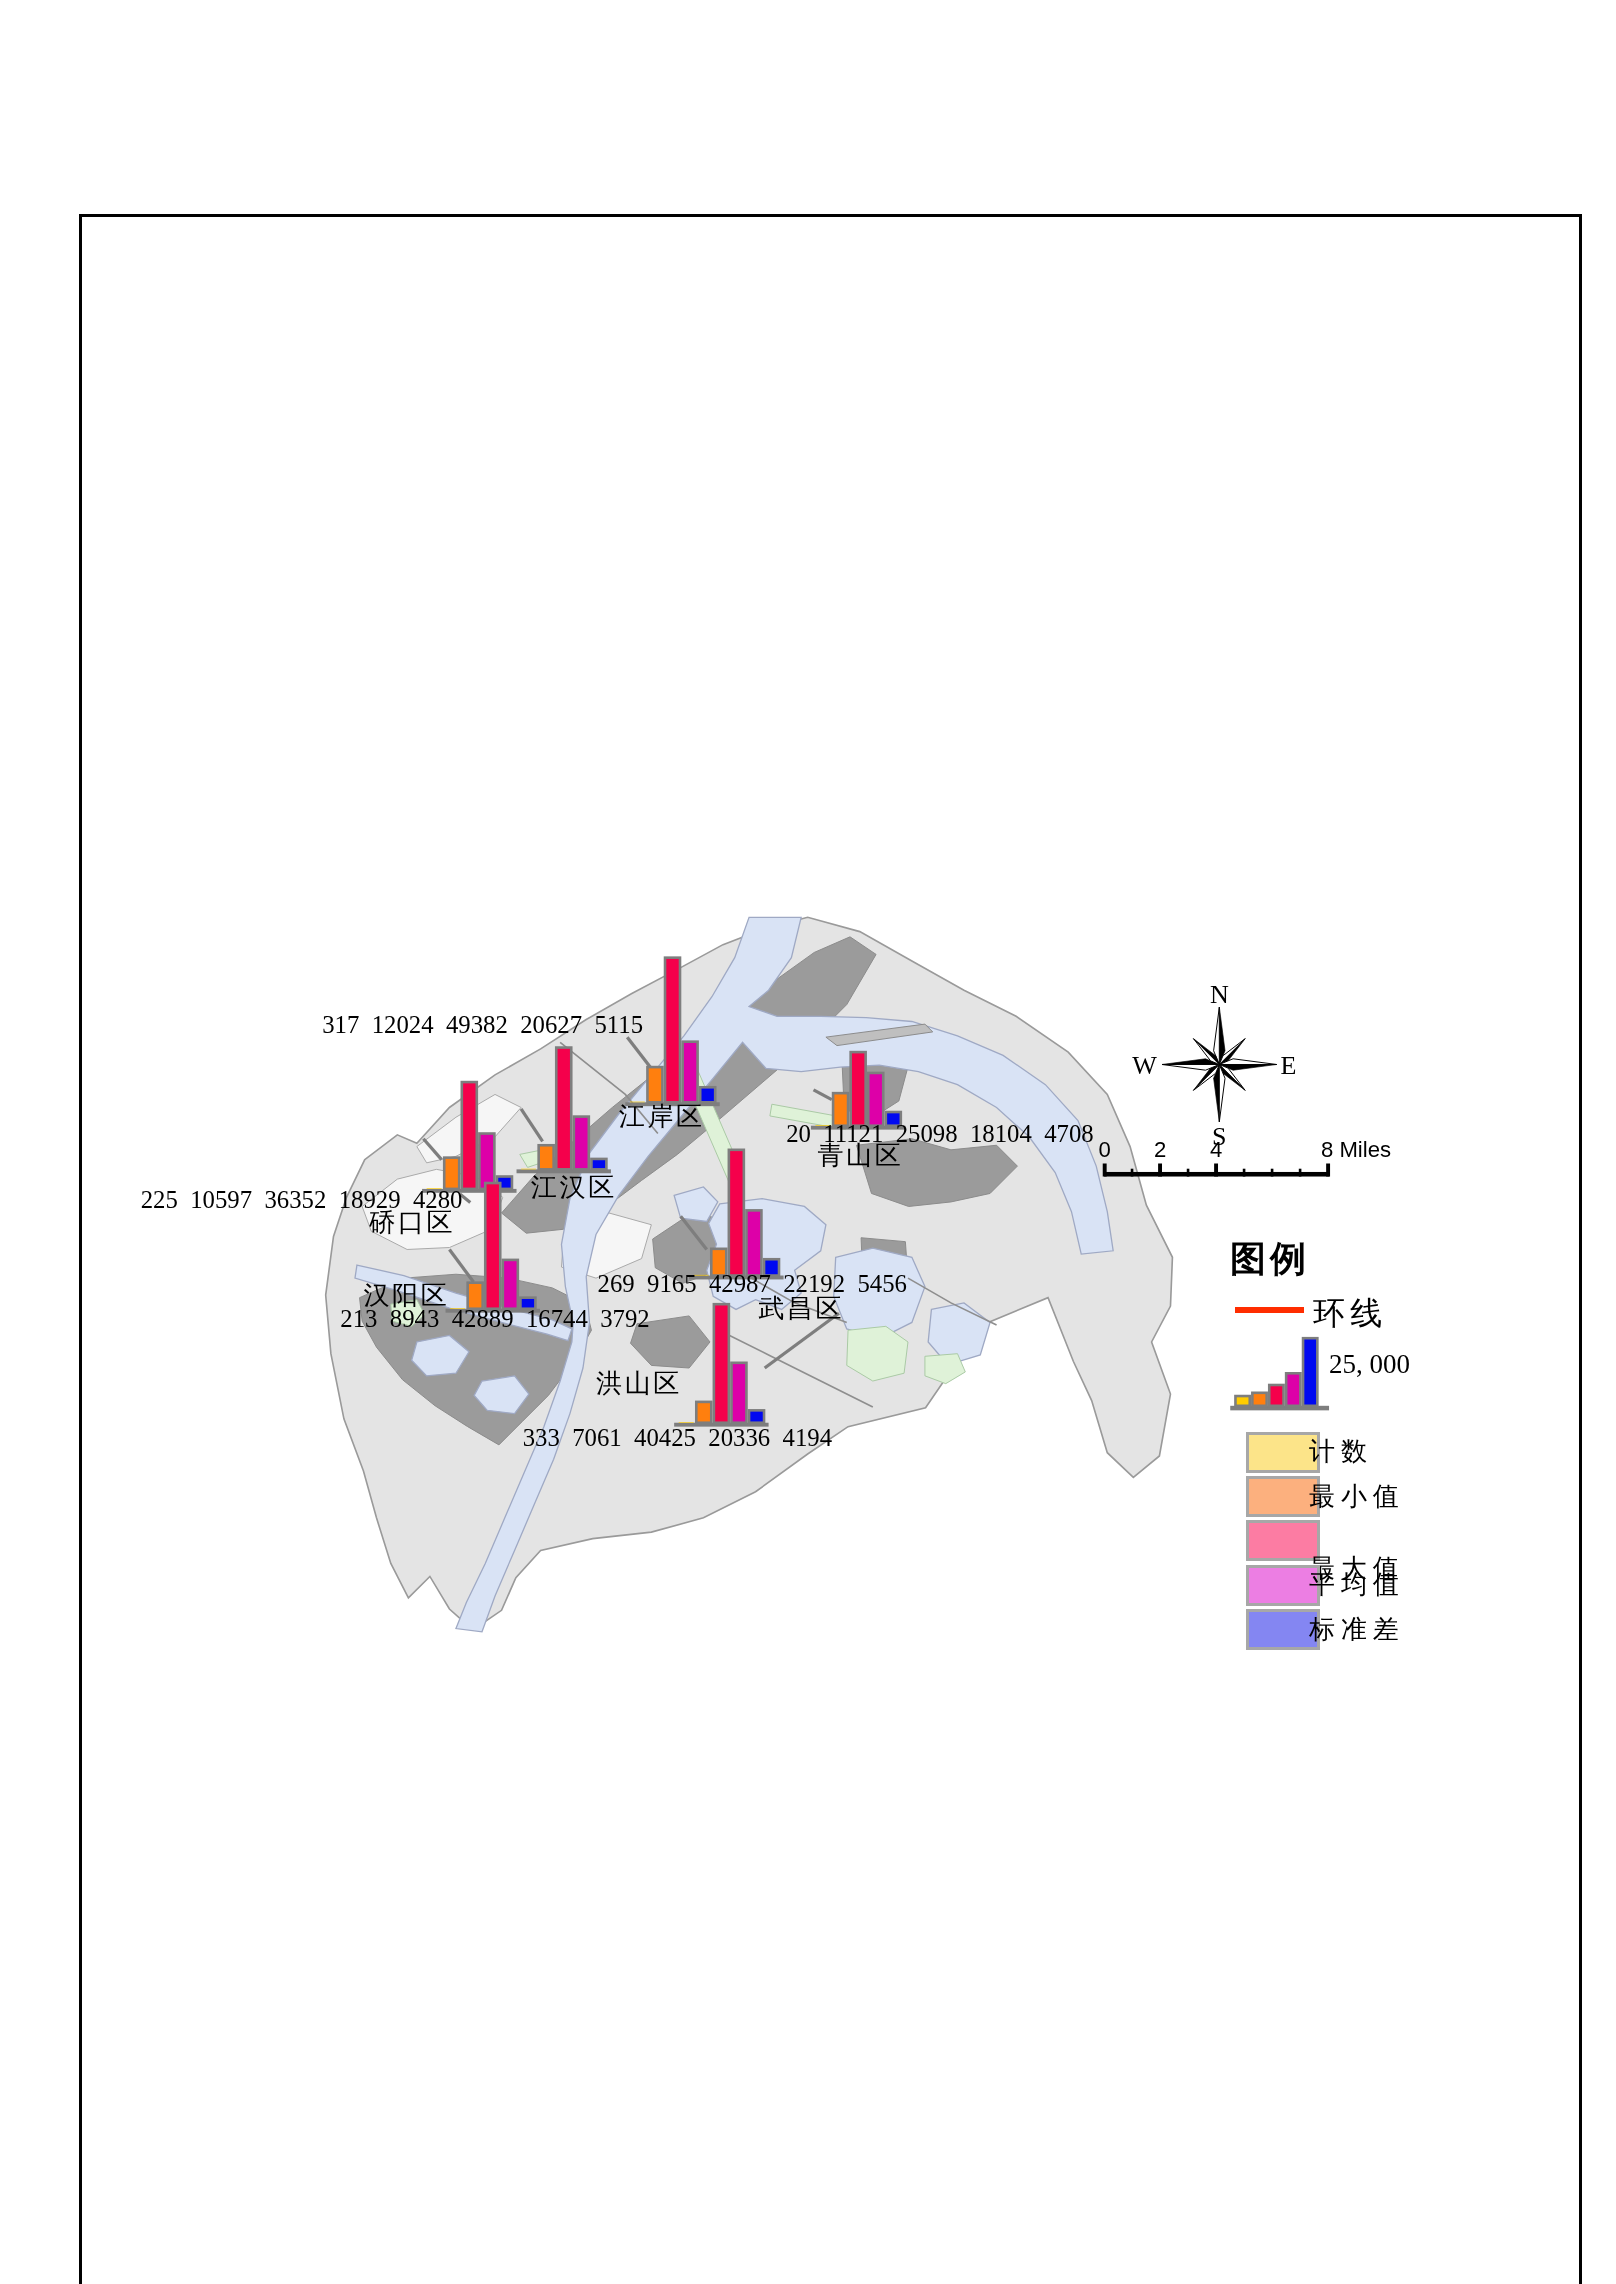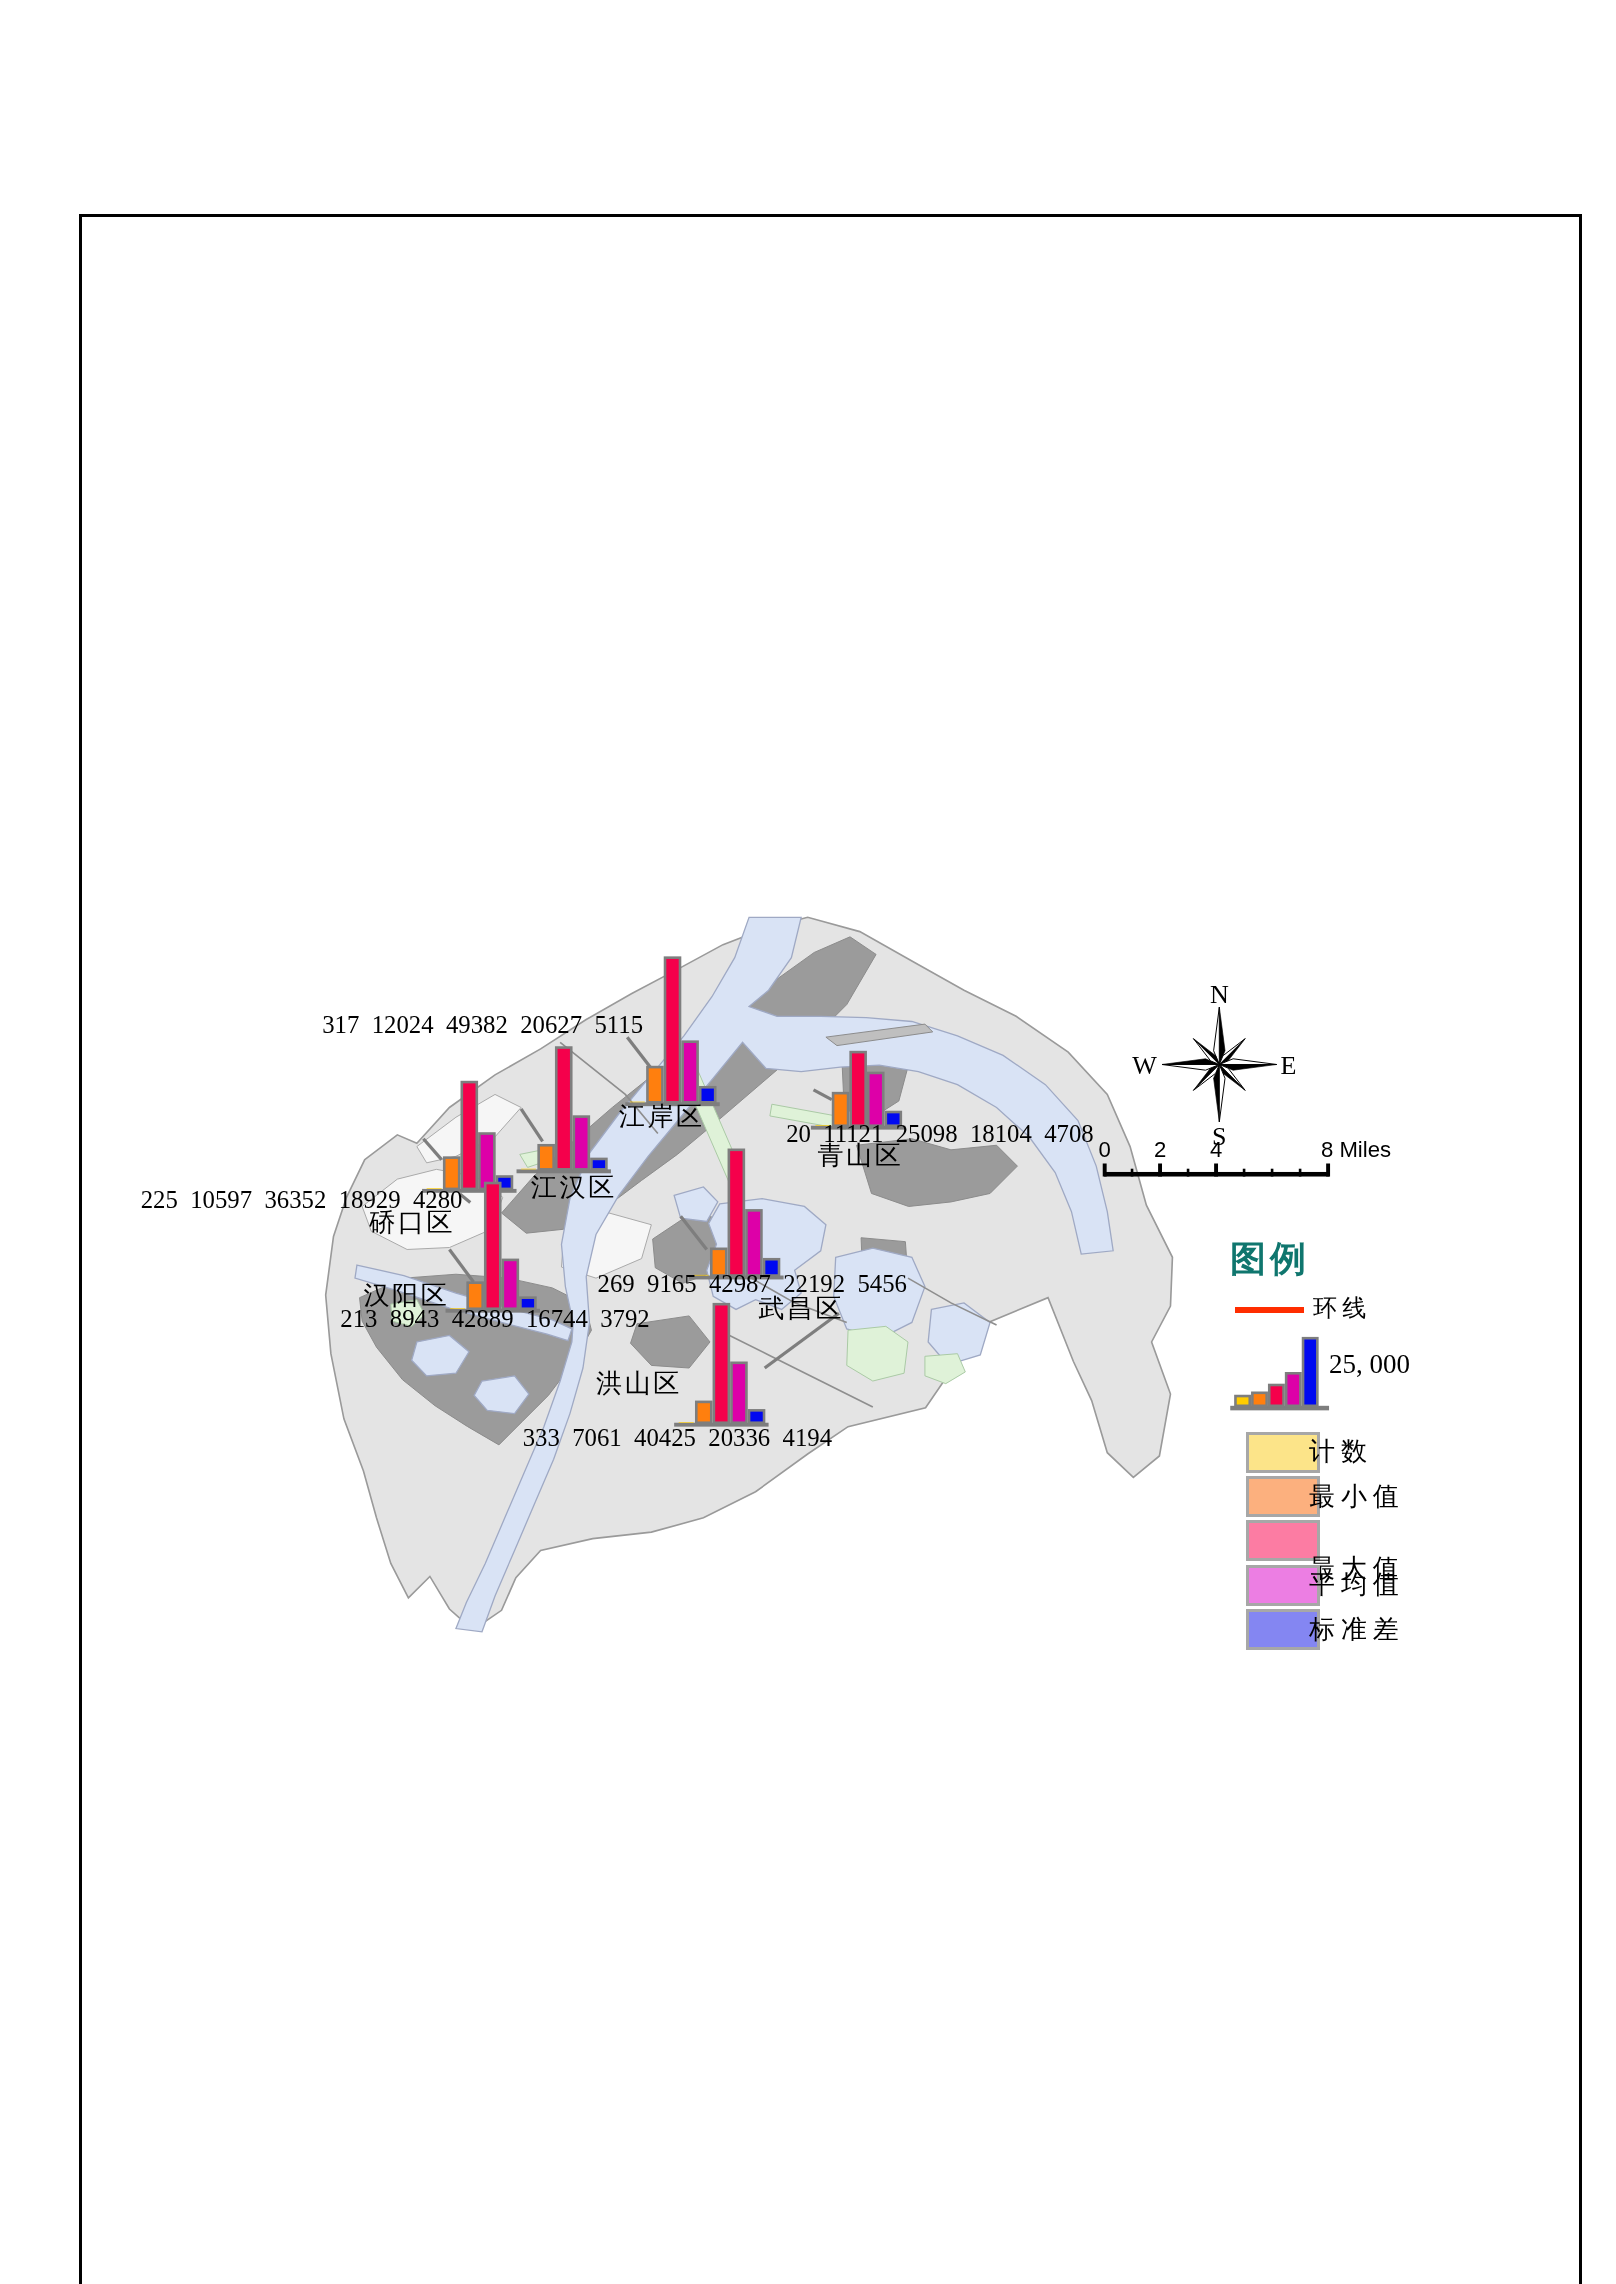--- a/index.html
+++ b/index.html
@@ -17,23 +17,23 @@
   .bline{fill:none;stroke:#8E8E8E;stroke-width:2.5;}
   .island{fill:#BFBFBF;stroke:#8A8A8A;stroke-width:1.5;}
   .ring{fill:none;stroke-width:9;stroke-linejoin:round;stroke-linecap:round;}
   .leader{stroke:#7E7E7E;stroke-width:5;stroke-linecap:butt;}
   .num{font-family:"Liberation Serif","DejaVu Serif",serif;font-size:38px;fill:#000;}
   .dlabel{font-family:"Liberation Serif","DejaVu Serif",serif;font-size:40px;fill:#000;letter-spacing:4px;}
   .cardinal{font-family:"Liberation Serif","DejaVu Serif",serif;font-size:40px;fill:#000;}
   .sbnum{font-family:"Liberation Sans","DejaVu Sans",sans-serif;font-size:34px;fill:#000;}
   
   .legend{position:absolute;left:1230px;top:1235px;width:274px;}
-  .legend-title{font-size:36px;font-weight:bold;color:#0f766e;letter-spacing:3.9px;}
+  .legend-title{font-size:36px;font-weight:bold;color:#000000;letter-spacing:3.9px;}
   .ringline{position:absolute;left:4.6px;top:72px;width:69px;height:5.9px;background:#FF2D00;}
-  .ringlabel{position:absolute;left:83px;top:57px;font-size:24px;letter-spacing:5.2px;}
+  .ringlabel{position:absolute;left:83px;top:57px;font-size:32px;letter-spacing:5.2px;}
   #legend-mini{position:absolute;left:0px;top:85px;}
   .reflabel{position:absolute;left:99px;top:114px;font-size:27px;}
   .sw{position:absolute;left:16.3px;width:68px;height:35px;border:3.3px solid #A7A7A7;}
   .swlabel{position:absolute;left:79px;font-size:26px;letter-spacing:5.9px;}
 </style>
 </head>
 <body>
 
 <div class="page">
 

